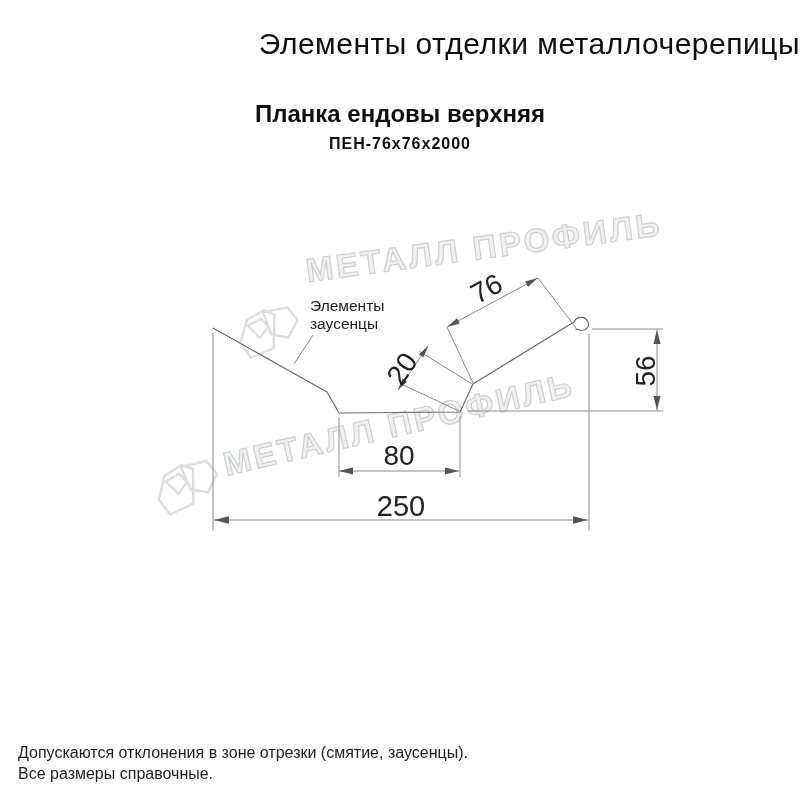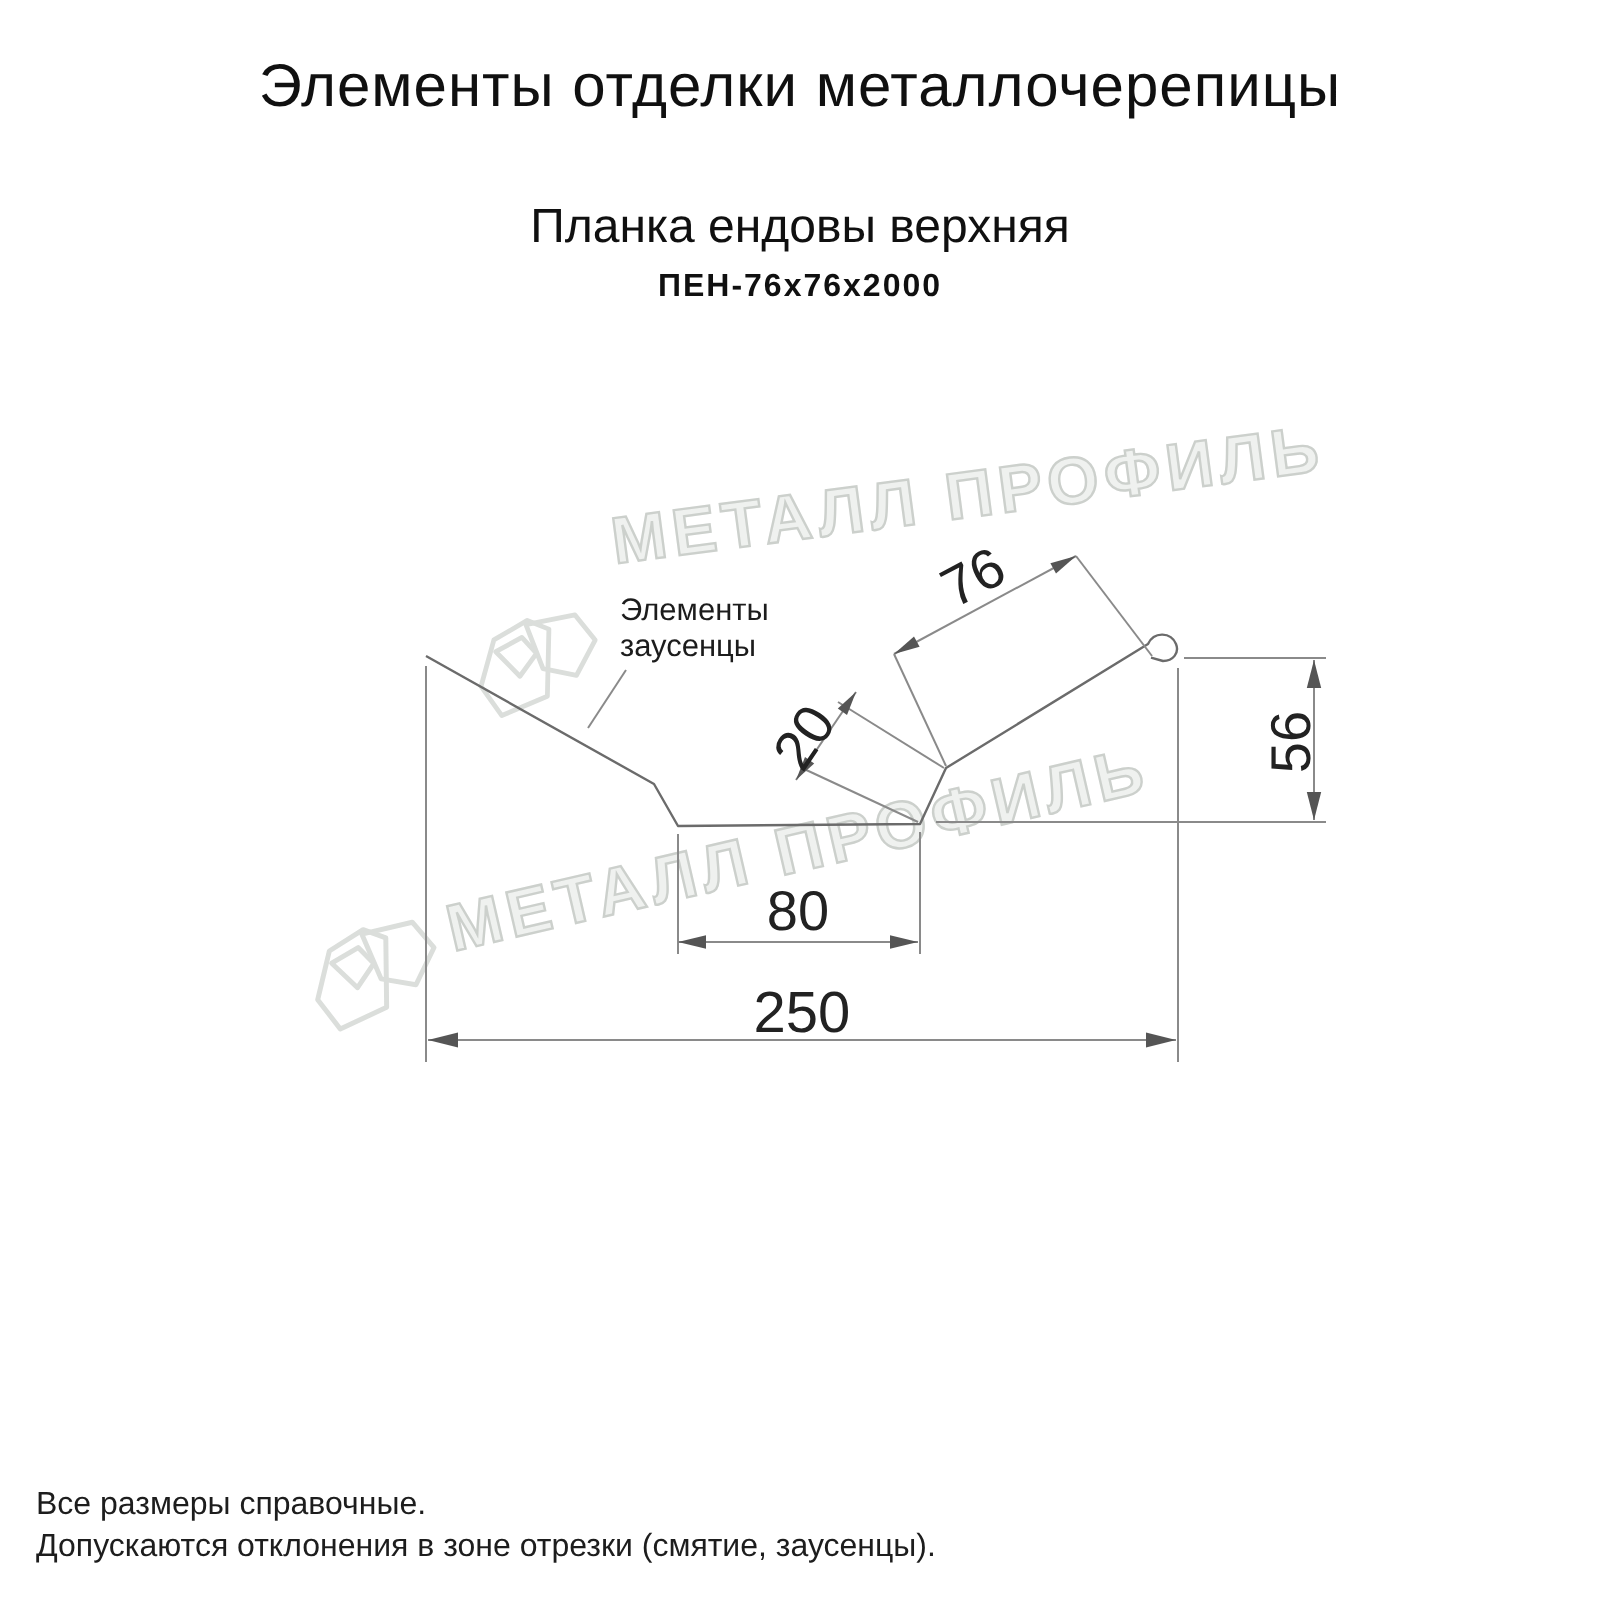--- a/index.html
+++ b/index.html
@@ -1,21 +1,21 @@
 <!DOCTYPE html>
 <html><head>
 <meta charset="utf-8">
 <style>
   html,body{margin:0;padding:0;background:#fff;}
   body{width:800px;height:800px;position:relative;overflow:hidden;
        font-family:"Liberation Sans", sans-serif;color:#111;}
   .abs{position:absolute;}
   .center{left:0;width:800px;text-align:center;}
-  .page-title{top:27px;font-size:30px;font-weight:400;color:#101010;letter-spacing:.5px;}
-  .subtitle{top:100px;font-size:24px;font-weight:400;color:#101010;}
+  .page-title{top:27px;font-size:30px;font-weight:400;color:#101010;letter-spacing:.5px;text-align:right;}
+  .subtitle{top:100px;font-size:24px;font-weight:700;color:#101010;}
   .prod-code{top:135px;font-size:16px;font-weight:700;color:#101010;letter-spacing:1px;}
   .footer{left:18px;top:742px;font-size:16px;line-height:21px;color:#1d1d1d;}
   .face-label{left:310px;top:297px;font-size:15.5px;line-height:17.5px;color:#1c1c1c;}
   .wm-text{font-weight:700;font-size:33px;letter-spacing:3px;white-space:nowrap;
            color:rgba(225,229,225,0.55);-webkit-text-stroke:1.2px #ccd0cc;
            transform-origin:left center;}
   .wm1{left:306px;top:252px;transform:rotate(-7.5deg);}
   .wm2{left:224px;top:446px;transform:rotate(-13deg);}
   .wm-logo{transform-origin:center center;}
   .wm-logo.l1{left:233px;top:302px;transform:rotate(-9deg);}
@@ -98,15 +98,15 @@
   <polygon points="398,390 407.1,381.7 402.5,378.5" fill="#555"></polygon>
   <text x="410" y="374" font-size="28" text-anchor="middle" transform="rotate(-56 410 374)">20</text>
 </svg>
 
 <div class="abs face-label">
   <div>Элементы</div>
   <div>заусенцы</div>
 </div>
 
 <div class="abs footer">
+  <div>Допускаются отклонения в зоне отрезки (смятие, заусенцы).</div>
   <div>Все размеры справочные.</div>
-  <div>Допускаются отклонения в зоне отрезки (смятие, заусенцы).</div>
 </div>
 
 </body></html>

